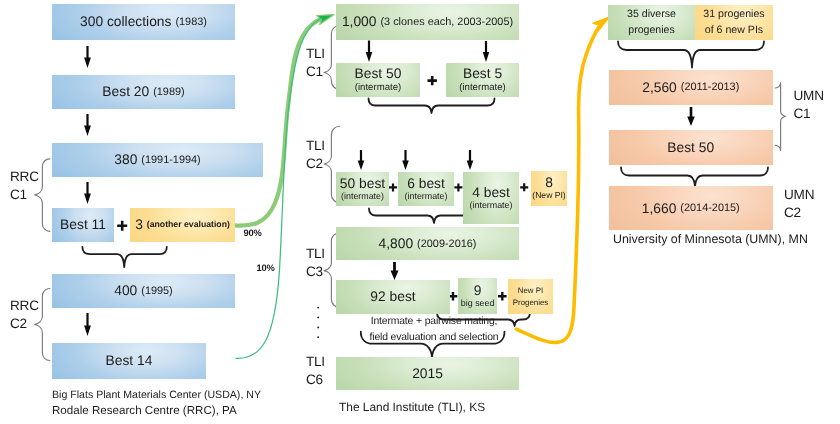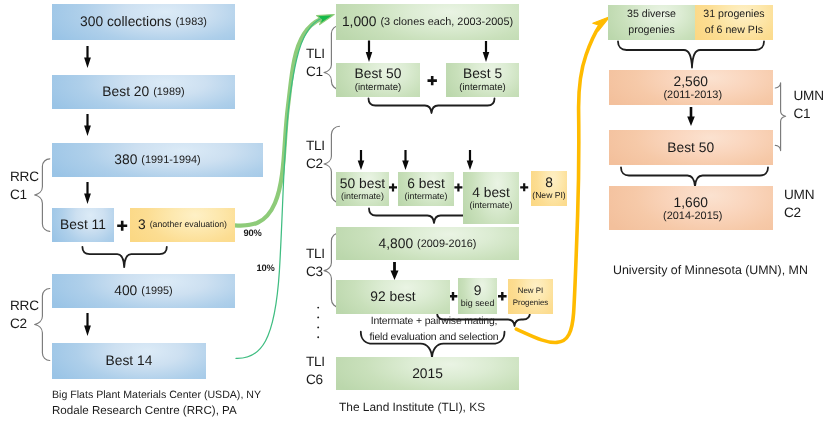--- a/index.html
+++ b/index.html
@@ -5,27 +5,27 @@
 <style>
   html,body{margin:0;padding:0;}
   body{width:840px;height:424px;position:relative;overflow:hidden;-webkit-font-smoothing:antialiased;text-rendering:geometricPrecision;
        font-family:"Liberation Sans",sans-serif;
        background:#ffffff;}
   #stage{position:absolute;left:0;top:0;width:840px;height:424px;}
   .box{position:absolute;box-sizing:border-box;display:flex;align-items:center;
        justify-content:center;text-align:center;color:#1b1b1b;line-height:1.1;white-space:nowrap;}
   .blue{background:radial-gradient(ellipse 70% 130% at 62% 22%, #dcebf7 0%, #cde0f1 32%, #aecfea 66%, #9ac4e6 100%);}
   .green{background:radial-gradient(ellipse 70% 130% at 62% 22%, #eaf4e4 0%, #dcecd3 32%, #c9e0bb 66%, #bbd7ac 100%);}
-  .orange{background:radial-gradient(ellipse 70% 130% at 62% 22%, #fbe2d0 0%, #fad6be 32%, #f6c9a8 66%, #f3c09c 100%);flex-direction:column;}
+  .orange{background:radial-gradient(ellipse 70% 130% at 62% 22%, #fbe2d0 0%, #fad6be 32%, #f6c9a8 66%, #f3c09c 100%);}
   .yellow{background:radial-gradient(ellipse 70% 130% at 62% 22%, #fef0c6 0%, #fde8ae 32%, #fcdd92 66%, #fbd884 100%);}
   .lbl{position:absolute;color:#1b1b1b;}
   svg.ov{position:absolute;left:0;top:0;width:840px;height:424px;overflow:visible;}
   .box .m{font-size:13.8px;}
   .box .s{font-size:10.9px;margin-left:4px;}
-  .box .s.sm{font-size:8.7px;margin-left:4px;}
+  .box .s.sm{font-size:8.7px;margin-left:4px;font-weight:bold;}
   .box.col{flex-direction:column;justify-content:center;}
   .box.col .m{font-size:13.8px;line-height:1.05;}
   .box.col .s2{font-size:8.9px;line-height:1.15;margin-left:0;}
   .box.col .s2b{font-size:9.6px;line-height:1.15;}
   .box.col .s3{font-size:8.6px;line-height:1.15;}
   .box.col .s4{font-size:7.9px;line-height:1.42;}
   .box.col .s5{font-size:10.6px;line-height:1.42;}
   .cyc{font-size:13.6px;line-height:1.36;white-space:nowrap;letter-spacing:-0.25px;}
   .cap{font-size:11.6px;line-height:1.42;white-space:nowrap;}
   .note{font-size:10.4px;line-height:1.5;text-align:center;white-space:nowrap;letter-spacing:-0.15px;}
@@ -236,20 +236,20 @@
 
   <div class="lbl cyc" style="left:793.5px;top:87px;">
     <div>UMN</div>
     <div>C1</div>
   </div>
   <div class="lbl cyc" style="left:784px;top:185.5px;">
     <div>UMN</div>
     <div>C2</div>
   </div>
 
-  <div class="lbl cap" style="left:613px;top:231px;font-size:12.4px;margin-top:31px;">
+  <div class="lbl cap" style="left:613px;top:231px;font-size:12.4px;">
     <div>University of Minnesota (UMN), MN</div>
   </div>
 
   <div class="lbl pct" style="left:243.5px;top:228px;">90%</div>
   <div class="lbl pct" style="left:256.5px;top:262.5px;">10%</div>
 
 </div>
 
 </body></html>

